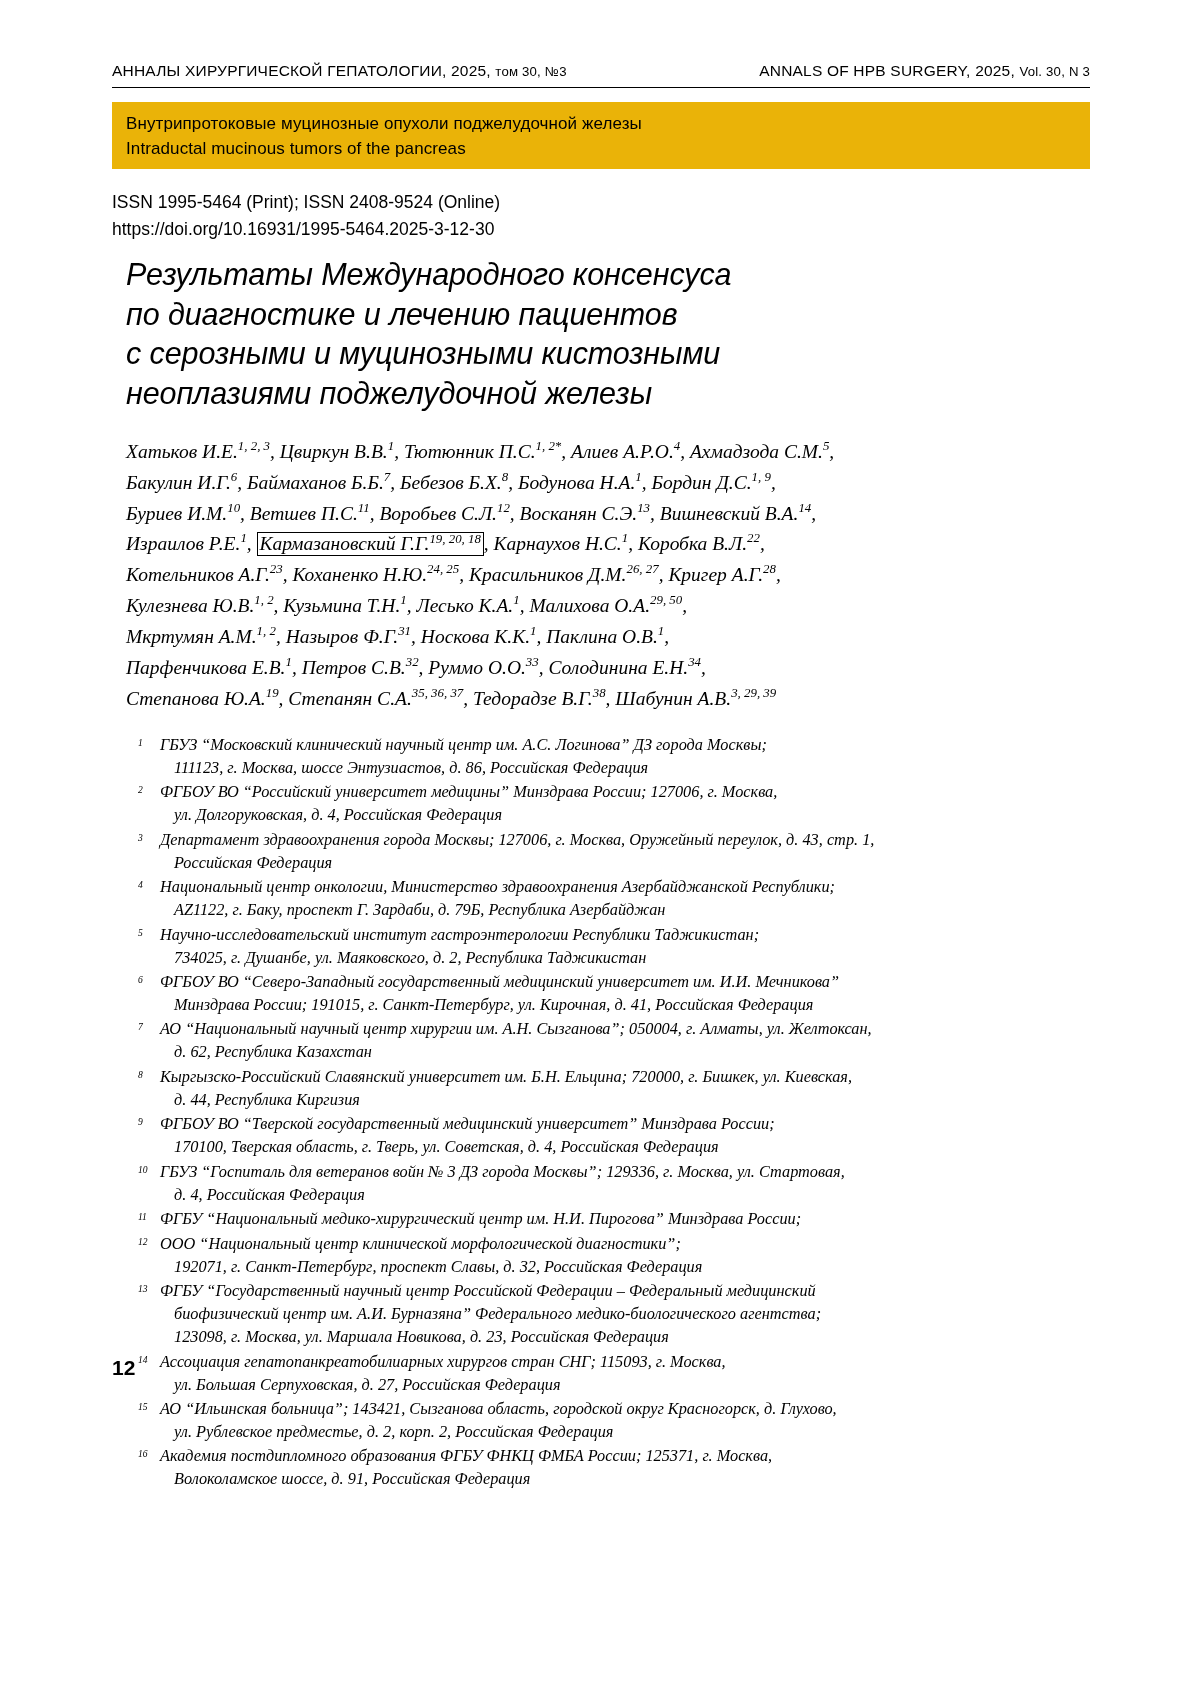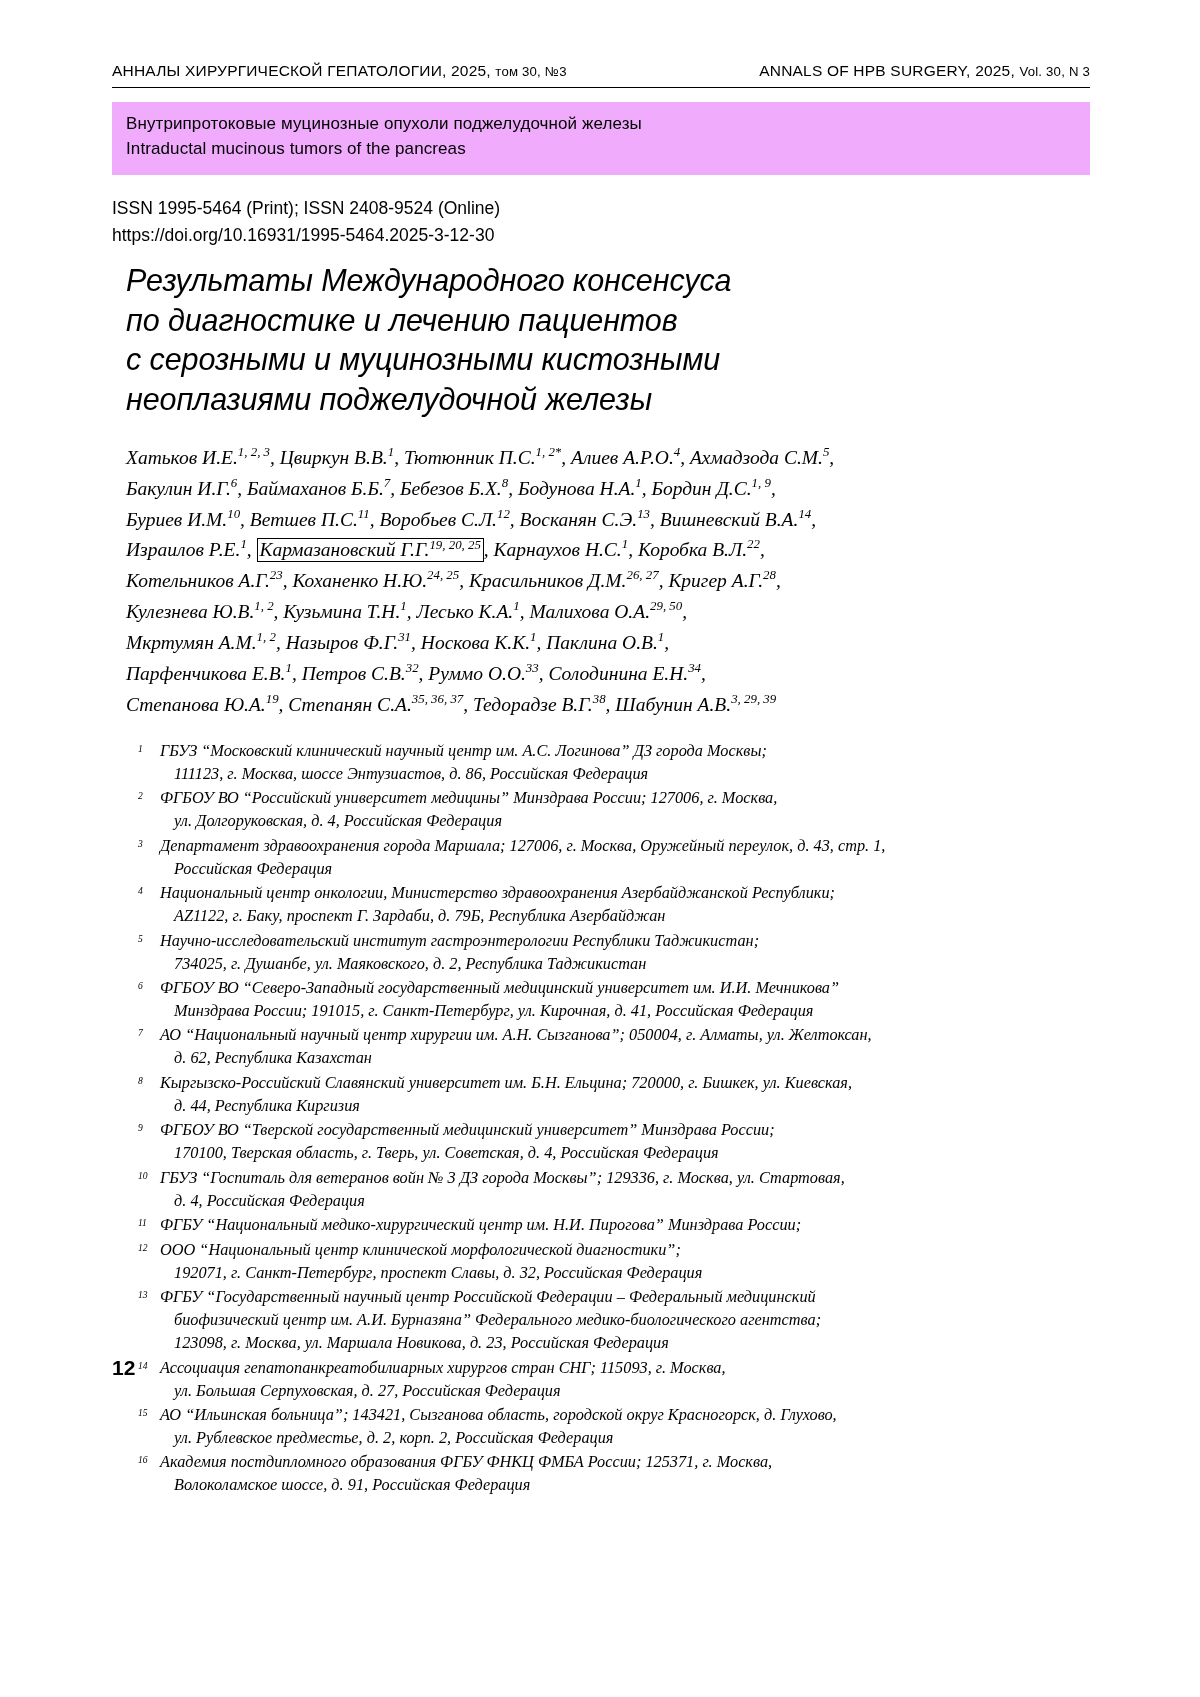--- a/index.html
+++ b/index.html
@@ -37,22 +37,22 @@
     width: 978px;
   }
   .runhead .left { white-space: nowrap; }
   .runhead .right { white-space: nowrap; }
   .sc { font-size: 13.2px; }
 
   
   .banner {
     margin-top: 14px;
     width: 978px;
-    background: #f0abfc;
-    padding: 11px 14px 14px 14px;
+    background: #eab308;
+    padding: 11px 14px 8px 14px;
     box-sizing: border-box;
     font-family: "Liberation Sans", sans-serif;
     color: #000;
   }
   .banner .ru {
     font-size: 17px;
     letter-spacing: 0.1px;
     line-height: 1.35;
   }
   .banner .en {
@@ -169,21 +169,21 @@
     <div>Результаты Международного консенсуса</div>
     <div>по диагностике и лечению пациентов</div>
     <div>с серозными и муцинозными кистозными</div>
     <div>неоплазиями поджелудочной железы</div>
   </div>
 
   <div class="authors" id="authors-block">
       <div>Хатьков И.Е.<sup>1, 2, 3</sup>, Цвиркун В.В.<sup>1</sup>, Тютюнник П.С.<sup>1, 2*</sup>, Алиев А.Р.О.<sup>4</sup>, Ахмадзода С.М.<sup>5</sup>,</div>
       <div>Бакулин И.Г.<sup>6</sup>, Баймаханов Б.Б.<sup>7</sup>, Бебезов Б.Х.<sup>8</sup>, Бодунова Н.А.<sup>1</sup>, Бордин Д.С.<sup>1, 9</sup>,</div>
       <div>Буриев И.М.<sup>10</sup>, Ветшев П.С.<sup>11</sup>, Воробьев С.Л.<sup>12</sup>, Восканян С.Э.<sup>13</sup>, Вишневский В.А.<sup>14</sup>,</div>
-      <div>Израилов Р.Е.<sup>1</sup>, <span class="boxed">Кармазановский Г.Г.<sup>19, 20, 25</sup></span>, Карнаухов Н.С.<sup>1</sup>, Коробка В.Л.<sup>22</sup>,</div>
+      <div>Израилов Р.Е.<sup>1</sup>, <span class="boxed">Кармазановский Г.Г.<sup>19, 20, 18</sup></span>, Карнаухов Н.С.<sup>1</sup>, Коробка В.Л.<sup>22</sup>,</div>
       <div>Котельников А.Г.<sup>23</sup>, Коханенко Н.Ю.<sup>24, 25</sup>, Красильников Д.М.<sup>26, 27</sup>, Кригер А.Г.<sup>28</sup>,</div>
       <div>Кулезнева Ю.В.<sup>1, 2</sup>, Кузьмина Т.Н.<sup>1</sup>, Лесько К.А.<sup>1</sup>, Малихова О.А.<sup>29, 50</sup>,</div>
       <div>Мкртумян А.М.<sup>1, 2</sup>, Назыров Ф.Г.<sup>31</sup>, Носкова К.К.<sup>1</sup>, Паклина О.В.<sup>1</sup>,</div>
       <div>Парфенчикова Е.В.<sup>1</sup>, Петров С.В.<sup>32</sup>, Руммо О.О.<sup>33</sup>, Солодинина Е.Н.<sup>34</sup>,</div>
       <div>Степанова Ю.А.<sup>19</sup>, Степанян С.А.<sup>35, 36, 37</sup>, Тедорадзе В.Г.<sup>38</sup>, Шабунин А.В.<sup>3, 29, 39</sup></div>
     </div>
 
   <div class="affils" id="affils-block">
       <div class="affil">
         <div class="num"><sup>1</sup></div>
@@ -195,21 +195,21 @@
       <div class="affil">
         <div class="num"><sup>2</sup></div>
         <div class="txt">
           <span class="l1" style="display: block;">ФГБОУ ВО “Российский университет медицины” Минздрава России; 127006, г. Москва,</span>
           <span class="l2">ул. Долгоруковская, д. 4, Российская Федерация</span>
         </div>
       </div>
       <div class="affil">
         <div class="num"><sup>3</sup></div>
         <div class="txt">
-          <span class="l1" style="display: block;">Департамент здравоохранения города Маршала; 127006, г. Москва, Оружейный переулок, д. 43, стр. 1,</span>
+          <span class="l1" style="display: block;">Департамент здравоохранения города Москвы; 127006, г. Москва, Оружейный переулок, д. 43, стр. 1,</span>
           <span class="l2">Российская Федерация</span>
         </div>
       </div>
       <div class="affil">
         <div class="num"><sup>4</sup></div>
         <div class="txt">
           <span class="l1" style="display: block;">Национальный центр онкологии, Министерство здравоохранения Азербайджанской Республики;</span>
           <span class="l2">AZ1122, г. Баку, проспект Г. Зардаби, д. 79Б, Республика Азербайджан</span>
         </div>
       </div>

